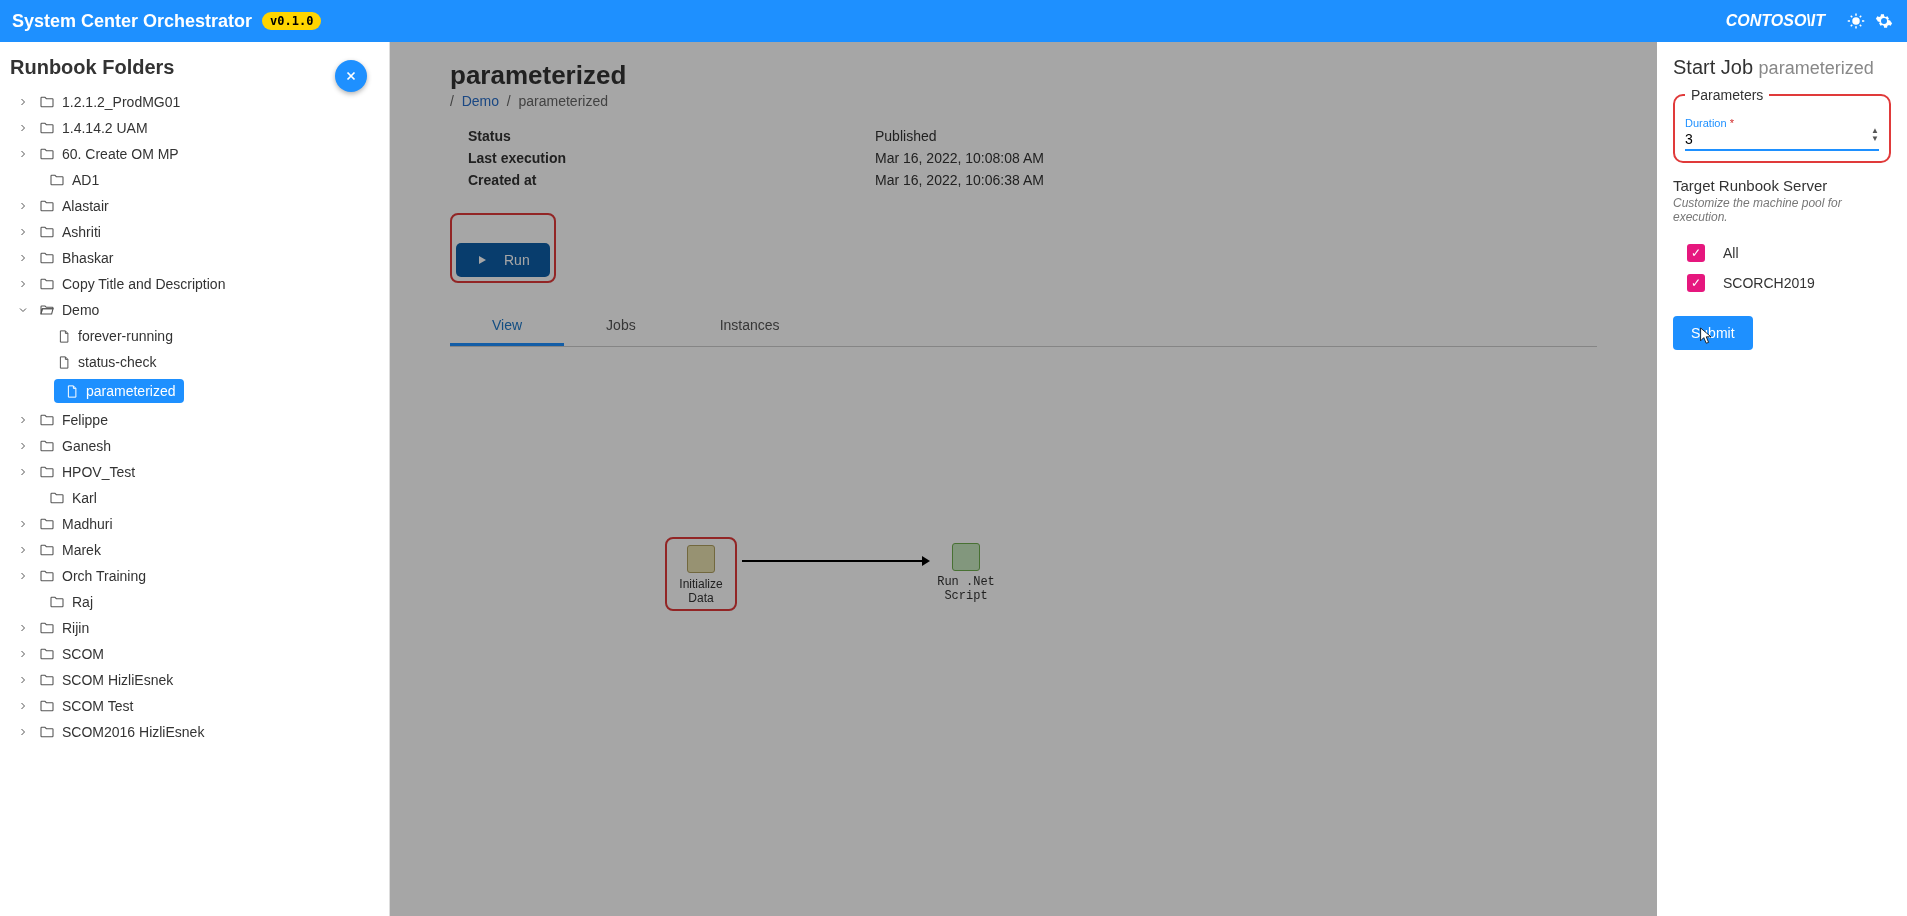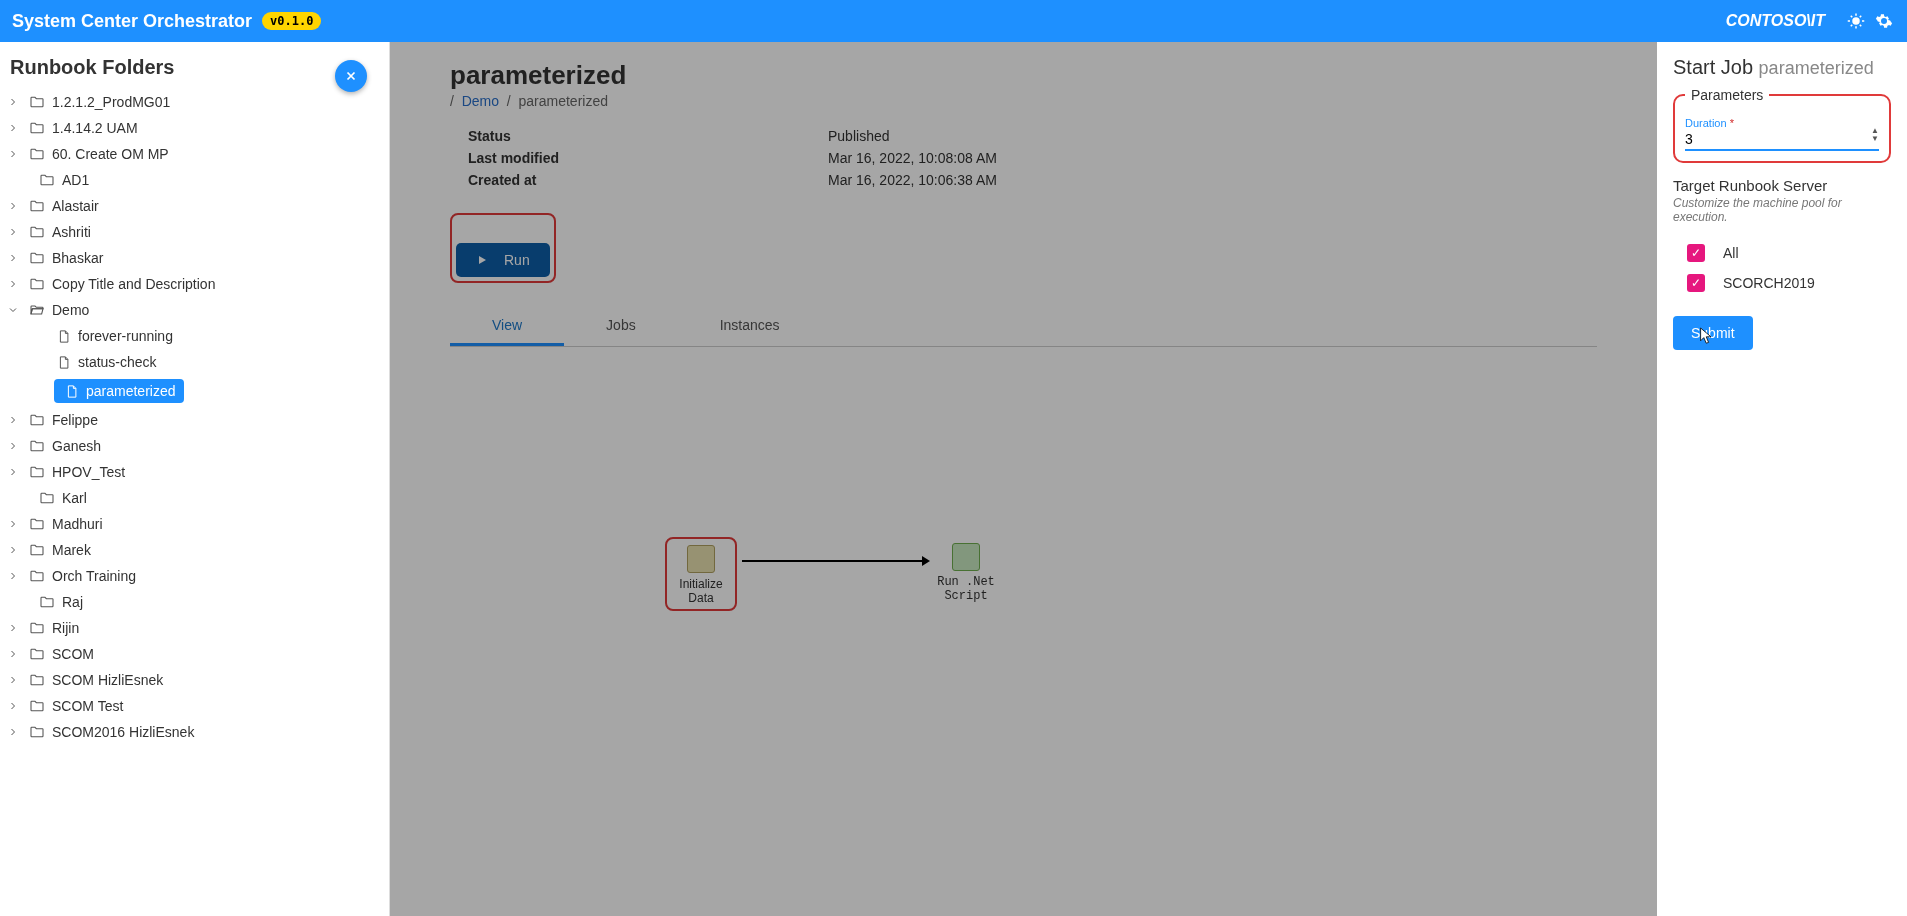--- a/index.html
+++ b/index.html
@@ -24,41 +24,41 @@
     display: flex; align-items: center; justify-content: center; cursor: pointer;
     box-shadow: 0 2px 5px rgba(0,0,0,.3);
     position: absolute; right: 22px; top: 18px;
   }
   .tree-scroll { overflow-y: auto; flex: 1; padding-bottom: 12px; }
   .tree-scroll::-webkit-scrollbar { width: 14px; }
   .tree-scroll::-webkit-scrollbar-thumb { background: #bfbfbf; border-radius: 2px; }
   .tree-scroll::-webkit-scrollbar-track { background: #f0f0f0; }
   
   .tree-row { display: flex; align-items: center; padding: 4px 6px 4px 10px; cursor: pointer; font-size: 14px; }
-  .tree-row.depth-0 { padding-left: 6px; }
+  .tree-row.depth-0 { padding-left: 16px; }
   .tree-row.depth-1 { padding-left: 36px; }
   .tree-row.depth-0 .chev { margin-right: 8px; }
   .chev { width: 14px; height: 14px; display: inline-flex; align-items: center; justify-content: center; color: #555; font-size: 12px; flex-shrink: 0; }
   .folder-ico, .file-ico { width: 18px; height: 18px; margin-right: 6px; display: inline-flex; align-items: center; justify-content: center; color: #555; flex-shrink: 0; }
   .tree-label { white-space: nowrap; }
   .tree-row.selected .pill { background: #1e90ff; color: #fff; border-radius: 4px; padding: 3px 8px; display: inline-flex; align-items: center; }
   .tree-row.selected .pill .file-ico { color: #fff; }
   
   .main { flex: 1; position: relative; display: flex; }
   .overlay-dim {
     position: absolute; inset: 0; background: rgba(0,0,0,.35); z-index: 2;
   }
   .content {
     flex: 1; padding: 18px 60px 0 60px; position: relative; z-index: 1;
   }
   .content h1 { font-size: 26px; font-weight: 600; }
   .breadcrumb { color: #666; font-size: 14px; margin-top: 2px; }
   .breadcrumb a { color: #2a6fc9; text-decoration: none; }
   .details { margin-top: 16px; padding-left: 18px; }
-  .detail-row { display: flex; padding: 3px 0; }
+  .detail-row { display: flex; padding: 3px 0; gap: 47px; }
   .detail-row .k { width: 360px; font-weight: 600; }
   .detail-row .v { color: #333; }
   .run-btn {
     margin-top: 24px; background: #0d5fa8; color: #fff; border: none; padding: 9px 20px; border-radius: 5px;
     font-size: 14px; display: inline-flex; align-items: center; cursor: pointer; gap: 16px;
   }
   .run-highlight { border: 2px solid #e03a3a; border-radius: 8px; padding: 4px; display: inline-block; margin-top: 22px; }
   .tabs { display: flex; border-bottom: 1px solid #ccc; margin-top: 24px; }
   .tab { padding: 10px 42px; cursor: pointer; color: #555; }
   .tab.active { color: #1e78c8; border-bottom: 3px solid #1e90ff; }
@@ -463,21 +463,21 @@
         <a href="#">Demo</a>&nbsp;
         <span>/</span>&nbsp;
         <span>parameterized</span>
       </div>
       <div class="details">
         <div class="detail-row">
           <div class="k">Status</div>
           <div class="v">Published</div>
         </div>
         <div class="detail-row">
-          <div class="k">Last modified</div>
+          <div class="k">Last execution</div>
           <div class="v">Mar 16, 2022, 10:08:08 AM</div>
         </div>
         <div class="detail-row">
           <div class="k">Created at</div>
           <div class="v">Mar 16, 2022, 10:06:38 AM</div>
         </div>
       </div>
       <span class="run-highlight">
         <button class="run-btn">
           <svg viewBox="0 0 24 24" width="12" height="12" fill="#fff">

